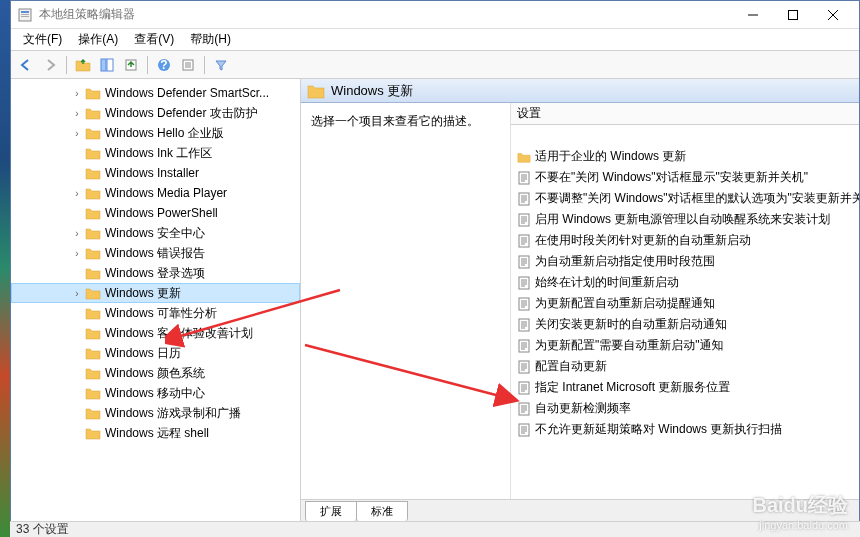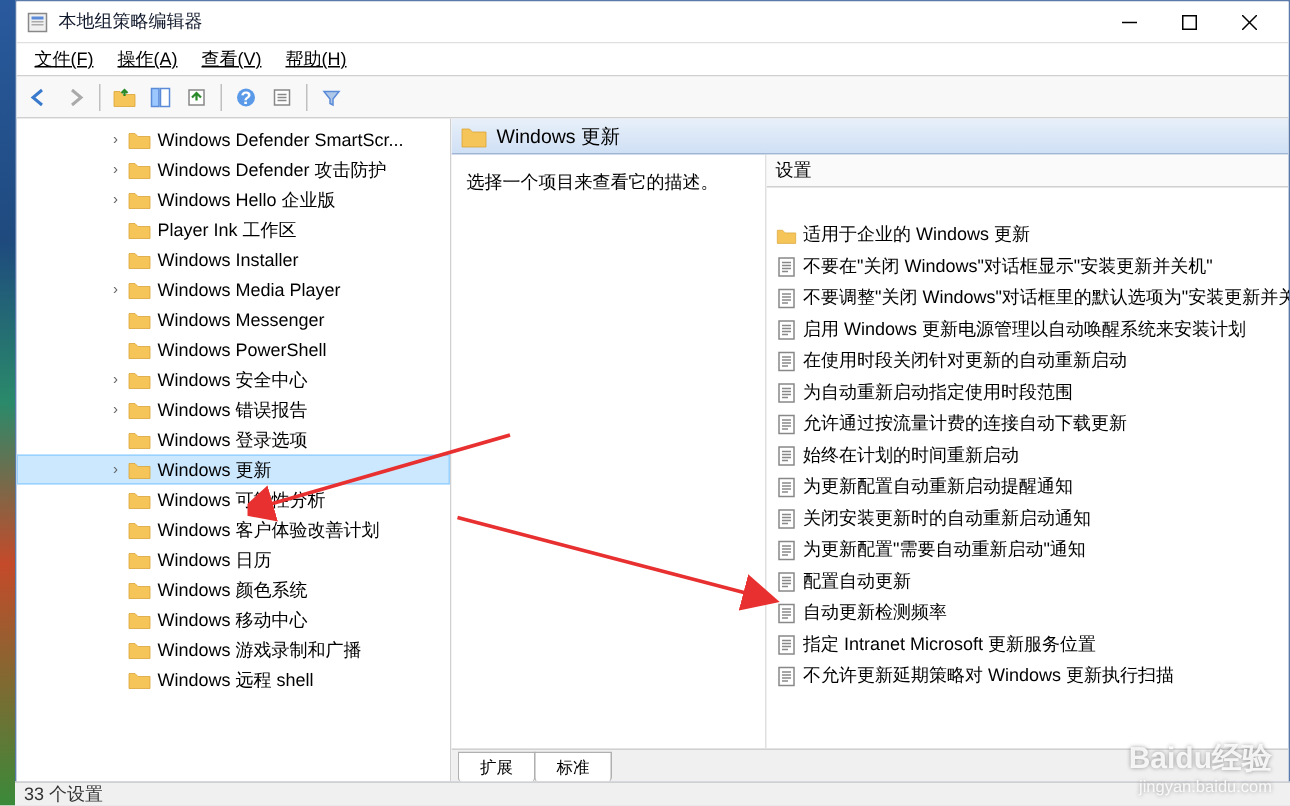--- a/index.html
+++ b/index.html
@@ -1,24 +1,24 @@
 <!DOCTYPE html>
 <html><head>
 <meta charset="utf-8">
 <style>
 * { margin: 0; padding: 0; box-sizing: border-box; font-family: "Microsoft YaHei", "Segoe UI", sans-serif; font-size: 12px; }
 body { background: #d0d0d0; width: 860px; height: 537px; overflow: hidden; position: relative; }
 .left-strip { position: absolute; left: 0; top: 0; width: 10px; height: 537px; background: linear-gradient(to bottom, #2a5a9e 0%, #1e4a7e 30%, #2a8a6a 50%, #c44a2a 70%, #3a8a3a 100%); }
 .window { position: absolute; left: 10px; top: 0; width: 850px; height: 522px; background: #fff; border: 1px solid #5a7aaa; display: flex; flex-direction: column; }
 .titlebar { height: 28px; background: #fff; display: flex; align-items: center; padding: 0 6px; border-bottom: 1px solid #e0e0e0; }
 .titlebar .icon { width: 16px; height: 16px; margin-right: 6px; }
-.titlebar .title { flex: 1; font-size: 12px; color: #0f172a; }
+.titlebar .title { flex: 1; font-size: 12px; color: #737373; }
 .titlebar .controls { display: flex; gap: 0; }
 .titlebar .ctrl { width: 40px; height: 26px; display: flex; align-items: center; justify-content: center; cursor: pointer; }
-.menubar { height: 22px; display: flex; align-items: center; padding: 0 4px; border-bottom: 1px solid #d0d0d0; background: #fff; text-decoration: underline; }
+.menubar { height: 22px; display: flex; align-items: center; padding: 0 4px; border-bottom: 1px solid #d0d0d0; background: #fff; }
 .menubar .menu-item { padding: 2px 8px; cursor: pointer; font-size: 12px; }
 .toolbar { height: 28px; display: flex; align-items: center; padding: 0 4px; border-bottom: 1px solid #d0d0d0; background: #f8f8f8; gap: 2px; }
 .toolbar .tb-btn { width: 22px; height: 22px; display: flex; align-items: center; justify-content: center; cursor: pointer; border-radius: 2px; }
 .toolbar .sep { width: 1px; height: 18px; background: #c0c0c0; margin: 0 3px; }
 .content { flex: 1; display: flex; overflow: hidden; position: relative; }
 .tree-panel { width: 290px; background: #fff; border-right: 1px solid #d0d0d0; overflow-y: auto; overflow-x: auto; padding: 4px 0; }
 .tree-item { display: flex; align-items: center; height: 20px; padding-left: 60px; cursor: pointer; white-space: nowrap; }
 .tree-item.selected { background: #cce8ff; border: 1px solid #99d1ff; padding-left: 59px; }
 .tree-item .expand { width: 12px; height: 12px; display: flex; align-items: center; justify-content: center; color: #666; font-size: 10px; margin-right: 2px; }
 .tree-item .folder { width: 16px; height: 14px; margin-right: 4px; }
@@ -164,42 +164,35 @@
           <span class="folder"><svg class="folder-svg" width="16" height="14" viewBox="0 0 16 14">
               <path d="M1 3 L5 3 L7 5 L15 5 L15 13 L1 13 Z"></path>
             </svg></span>
           <span class="label">Windows Hello 企业版</span>
         </div>
         <div class="tree-item">
           <span class="expand"></span>
           <span class="folder"><svg class="folder-svg" width="16" height="14" viewBox="0 0 16 14">
               <path d="M1 3 L5 3 L7 5 L15 5 L15 13 L1 13 Z"></path>
             </svg></span>
-          <span class="label">Player Ink 工作区</span>
+          <span class="label">Windows Ink 工作区</span>
         </div>
         <div class="tree-item">
           <span class="expand"></span>
           <span class="folder"><svg class="folder-svg" width="16" height="14" viewBox="0 0 16 14">
               <path d="M1 3 L5 3 L7 5 L15 5 L15 13 L1 13 Z"></path>
             </svg></span>
           <span class="label">Windows Installer</span>
         </div>
         <div class="tree-item">
           <span class="expand">›</span>
           <span class="folder"><svg class="folder-svg" width="16" height="14" viewBox="0 0 16 14">
               <path d="M1 3 L5 3 L7 5 L15 5 L15 13 L1 13 Z"></path>
             </svg></span>
           <span class="label">Windows Media Player</span>
-        </div>
-        <div class="tree-item">
-          <span class="expand"></span>
-          <span class="folder"><svg class="folder-svg" width="16" height="14" viewBox="0 0 16 14">
-              <path d="M1 3 L5 3 L7 5 L15 5 L15 13 L1 13 Z"></path>
-            </svg></span>
-          <span class="label">Windows Messenger</span>
         </div>
         <div class="tree-item">
           <span class="expand"></span>
           <span class="folder"><svg class="folder-svg" width="16" height="14" viewBox="0 0 16 14">
               <path d="M1 3 L5 3 L7 5 L15 5 L15 13 L1 13 Z"></path>
             </svg></span>
           <span class="label">Windows PowerShell</span>
         </div>
         <div class="tree-item">
           <span class="expand">›</span>
@@ -355,30 +348,20 @@
                 <span class="litem-label">为自动重新启动指定使用时段范围</span>
               </div>
               <div class="list-item">
                 <span class="doc-icon"><svg class="doc-svg" width="14" height="14" viewBox="0 0 14 14">
                     <rect x="2" y="1" width="10" height="12"></rect>
                     <line x1="4" y1="4" x2="10" y2="4" stroke="#888"></line>
                     <line x1="4" y1="6" x2="10" y2="6" stroke="#888"></line>
                     <line x1="4" y1="8" x2="10" y2="8" stroke="#888"></line>
                     <line x1="4" y1="10" x2="8" y2="10" stroke="#888"></line>
                   </svg></span>
-                <span class="litem-label">允许通过按流量计费的连接自动下载更新</span>
-              </div>
-              <div class="list-item">
-                <span class="doc-icon"><svg class="doc-svg" width="14" height="14" viewBox="0 0 14 14">
-                    <rect x="2" y="1" width="10" height="12"></rect>
-                    <line x1="4" y1="4" x2="10" y2="4" stroke="#888"></line>
-                    <line x1="4" y1="6" x2="10" y2="6" stroke="#888"></line>
-                    <line x1="4" y1="8" x2="10" y2="8" stroke="#888"></line>
-                    <line x1="4" y1="10" x2="8" y2="10" stroke="#888"></line>
-                  </svg></span>
                 <span class="litem-label">始终在计划的时间重新启动</span>
               </div>
               <div class="list-item">
                 <span class="doc-icon"><svg class="doc-svg" width="14" height="14" viewBox="0 0 14 14">
                     <rect x="2" y="1" width="10" height="12"></rect>
                     <line x1="4" y1="4" x2="10" y2="4" stroke="#888"></line>
                     <line x1="4" y1="6" x2="10" y2="6" stroke="#888"></line>
                     <line x1="4" y1="8" x2="10" y2="8" stroke="#888"></line>
                     <line x1="4" y1="10" x2="8" y2="10" stroke="#888"></line>
                   </svg></span>
@@ -415,31 +398,31 @@
                 <span class="litem-label">配置自动更新</span>
               </div>
               <div class="list-item">
                 <span class="doc-icon"><svg class="doc-svg" width="14" height="14" viewBox="0 0 14 14">
                     <rect x="2" y="1" width="10" height="12"></rect>
                     <line x1="4" y1="4" x2="10" y2="4" stroke="#888"></line>
                     <line x1="4" y1="6" x2="10" y2="6" stroke="#888"></line>
                     <line x1="4" y1="8" x2="10" y2="8" stroke="#888"></line>
                     <line x1="4" y1="10" x2="8" y2="10" stroke="#888"></line>
                   </svg></span>
+                <span class="litem-label">指定 Intranet Microsoft 更新服务位置</span>
+              </div>
+              <div class="list-item">
+                <span class="doc-icon"><svg class="doc-svg" width="14" height="14" viewBox="0 0 14 14">
+                    <rect x="2" y="1" width="10" height="12"></rect>
+                    <line x1="4" y1="4" x2="10" y2="4" stroke="#888"></line>
+                    <line x1="4" y1="6" x2="10" y2="6" stroke="#888"></line>
+                    <line x1="4" y1="8" x2="10" y2="8" stroke="#888"></line>
+                    <line x1="4" y1="10" x2="8" y2="10" stroke="#888"></line>
+                  </svg></span>
                 <span class="litem-label">自动更新检测频率</span>
-              </div>
-              <div class="list-item">
-                <span class="doc-icon"><svg class="doc-svg" width="14" height="14" viewBox="0 0 14 14">
-                    <rect x="2" y="1" width="10" height="12"></rect>
-                    <line x1="4" y1="4" x2="10" y2="4" stroke="#888"></line>
-                    <line x1="4" y1="6" x2="10" y2="6" stroke="#888"></line>
-                    <line x1="4" y1="8" x2="10" y2="8" stroke="#888"></line>
-                    <line x1="4" y1="10" x2="8" y2="10" stroke="#888"></line>
-                  </svg></span>
-                <span class="litem-label">指定 Intranet Microsoft 更新服务位置</span>
               </div>
               <div class="list-item">
                 <span class="doc-icon"><svg class="doc-svg" width="14" height="14" viewBox="0 0 14 14">
                     <rect x="2" y="1" width="10" height="12"></rect>
                     <line x1="4" y1="4" x2="10" y2="4" stroke="#888"></line>
                     <line x1="4" y1="6" x2="10" y2="6" stroke="#888"></line>
                     <line x1="4" y1="8" x2="10" y2="8" stroke="#888"></line>
                     <line x1="4" y1="10" x2="8" y2="10" stroke="#888"></line>
                   </svg></span>
                 <span class="litem-label">不允许更新延期策略对 Windows 更新执行扫描</span>

